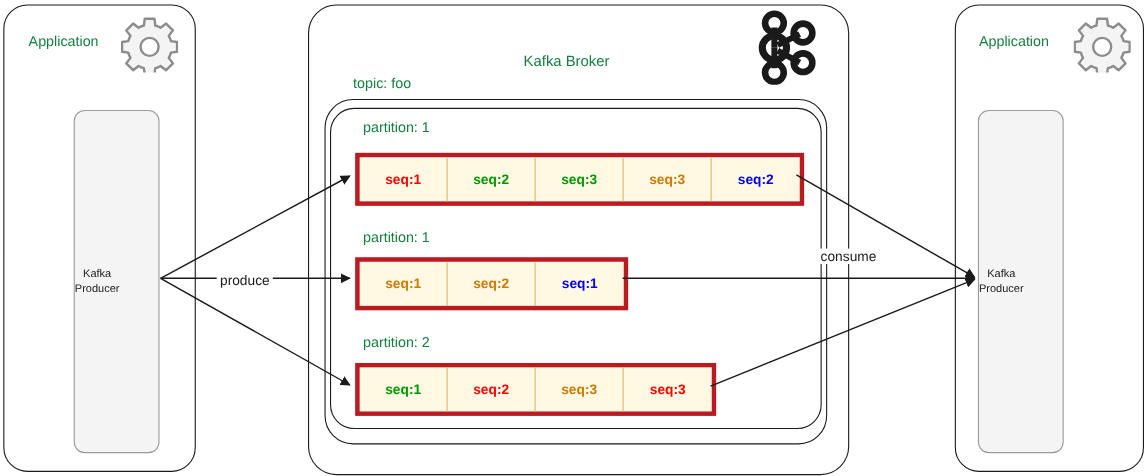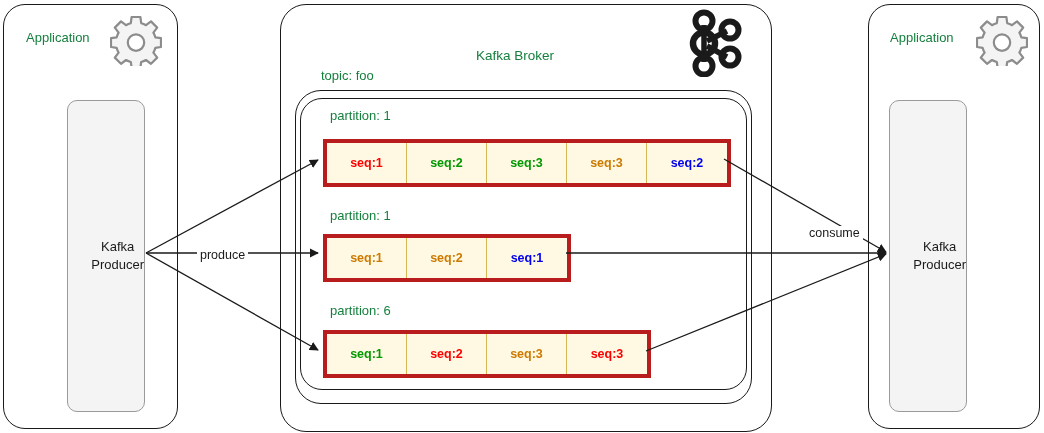--- a/index.html
+++ b/index.html
@@ -47,23 +47,23 @@
   }
 
   
   .actor-pill {
     border: 1px solid #9a9a9a;
     border-radius: 10px;
     background: #f4f4f4;
     box-sizing: border-box;
     display: flex;
     align-items: center;
-    justify-content: flex-end;
+    justify-content: flex-start;
     text-align: center;
-    font-size: 13px;
+    font-size: 10px;
     color: #1a1a1a;
     line-height: 1.35;
   }
 
   
   .lbl {
     font-size: 13px;
     color: #15803d;
     white-space: nowrap;
   }
@@ -186,21 +186,21 @@
       <span style="color: rgb(204, 122, 0);">seq:1</span>
     </div>
     <div class="cell">
       <span style="color: rgb(204, 122, 0);">seq:2</span>
     </div>
     <div class="cell">
       <span style="color: rgb(0, 0, 238);">seq:1</span>
     </div>
   </div>
 
-  <div class="abs lbl" style="left:330px; top:303px;">partition: 6</div>
+  <div class="abs lbl" style="left:330px; top:303px;">partition: 2</div>
   <div class="abs cells" style="left:323px; top:330px;">
     <div class="cell">
       <span style="color: rgb(0, 153, 0);">seq:1</span>
     </div>
     <div class="cell">
       <span style="color: rgb(255, 0, 0);">seq:2</span>
     </div>
     <div class="cell">
       <span style="color: rgb(204, 122, 0);">seq:3</span>
     </div>
@@ -243,15 +243,15 @@
       <line x1="146" y1="253" x2="318" y2="253"></line>
       <line x1="146" y1="253" x2="318" y2="350"></line>
       <line x1="724" y1="159" x2="886" y2="252"></line>
       <line x1="566" y1="253" x2="886" y2="253"></line>
       <line x1="646" y1="351" x2="886" y2="254"></line>
     </g>
   </svg>
 
   <div class="abs lbl-edge" style="left:197px; top:248px;">produce</div>
 
-  <div class="abs lbl-edge" style="left:806px; top:226px;">consume</div>
+  <div class="abs lbl-edge" style="left:743px; top:226px;">consume</div>
 
 </div>
 
 </body></html>

